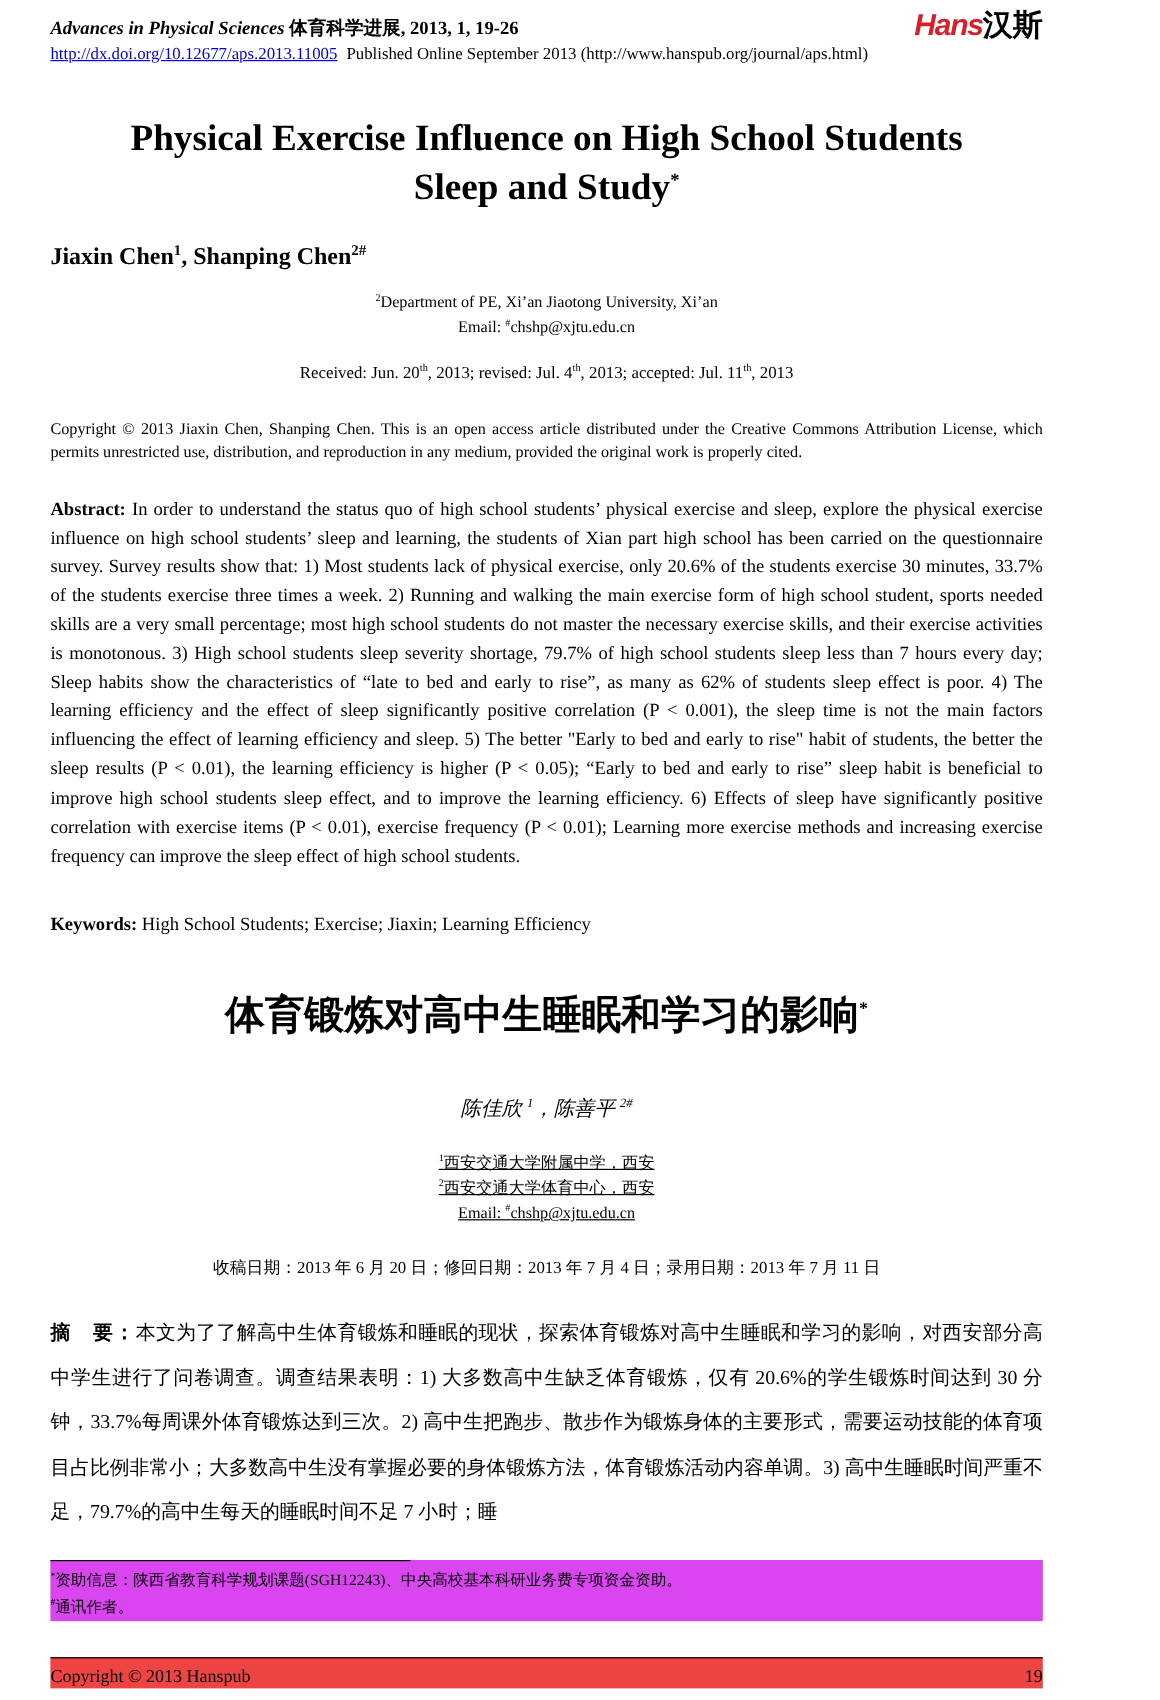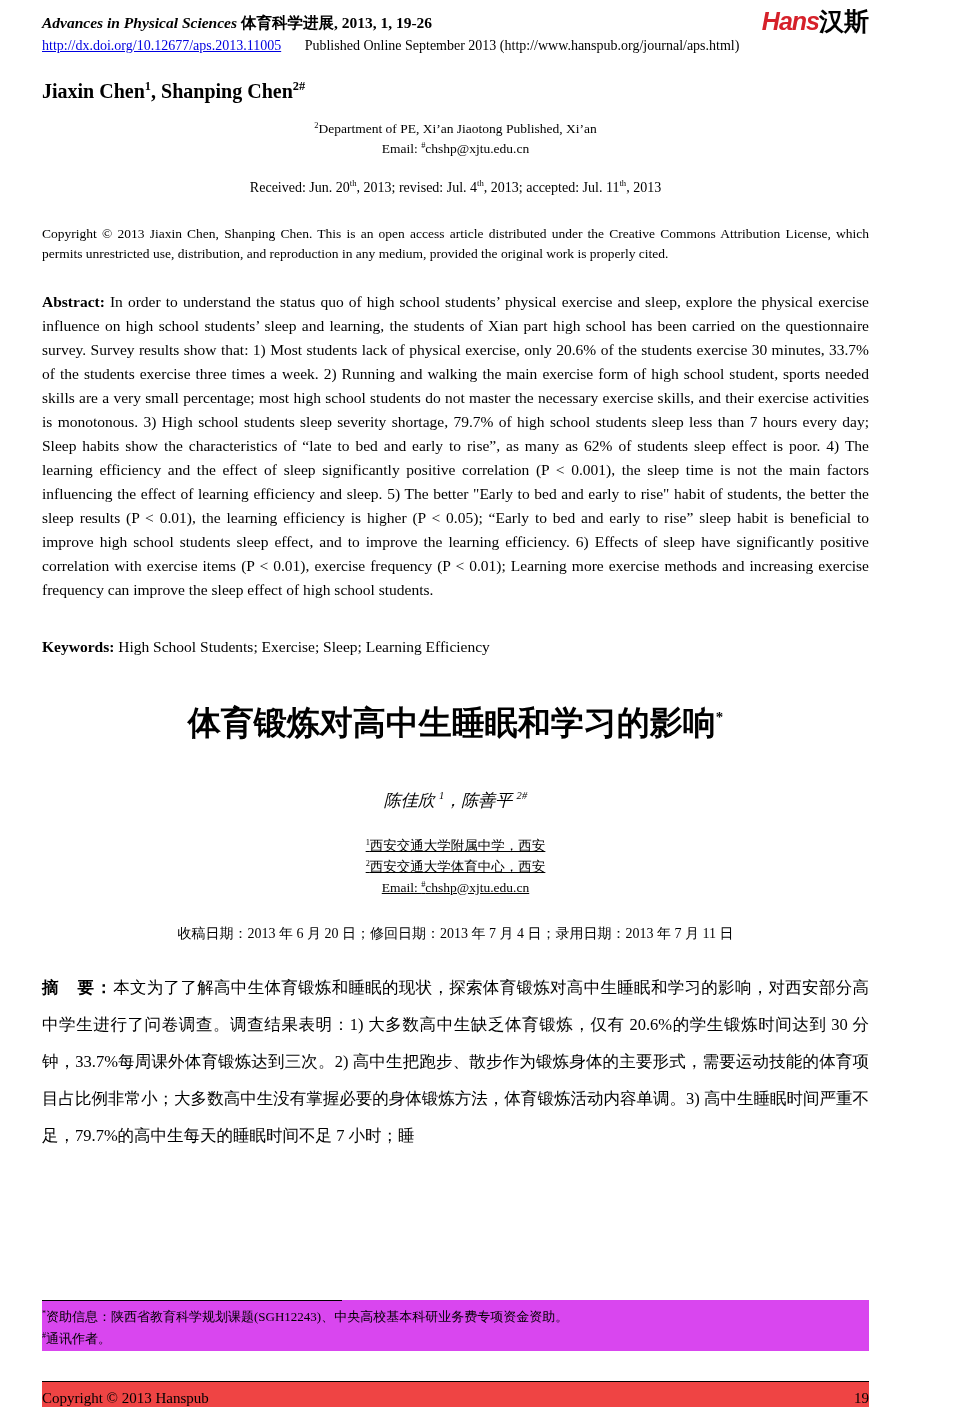--- a/index.html
+++ b/index.html
@@ -18,21 +18,21 @@
   }
   
   .header-row { display: flex; justify-content: space-between; align-items: flex-start; }
   .journal-line { font-size: 15.5px; font-weight: bold; padding-top: 5px; }
   .journal-en { font-style: italic; }
   .logo { font-family: "Liberation Sans", "DejaVu Sans", sans-serif; font-size: 25px; font-weight: bold; line-height: 1.1; white-space: nowrap; }
   .logo-en { color: #d6212a; font-style: italic; letter-spacing: -1px; }
   .logo-cn { color: #000; }
   .doi-line { font-size: 14px; margin-top: 2px; }
   .doi-link { color: #0000e0; text-decoration: underline; cursor: pointer; }
-  .published { margin-left: 20px; }
+  .published { margin-left: 4px; }
   
   .title { font-size: 31px; font-weight: bold; text-align: center; margin: 40px 0 0 0; line-height: 1.35; }
   sup { font-size: 0.62em; vertical-align: super; line-height: 0; }
   .title sup { font-size: 0.5em; }
   .authors { text-align: left; font-weight: bold; font-size: 20px; margin-top: 26px; }
   .affiliations { text-align: center; font-size: 13.5px; margin-top: 16px; line-height: 1.55; }
   .received { text-align: center; font-size: 14px; margin-top: 20px; }
   
   .copyright { font-size: 13.5px; text-align: justify; margin: 28px 0 0 0; line-height: 1.42; }
   .abstract { font-size: 15.5px; text-align: justify; margin: 27px 0 0 0; line-height: 1.55; }
@@ -63,40 +63,41 @@
         <span class="journal-rest">体育科学进展, 2013, 1, 19-26</span>
       </div>
       <div class="logo"><span class="logo-en">Hans</span><span class="logo-cn">汉斯</span></div>
     </div>
     <div class="doi-line">
       <a href="#" class="doi-link">http://dx.doi.org/10.12677/aps.2013.11005</a>
       <span class="published">Published Online September 2013 (http://www.hanspub.org/journal/aps.html)</span>
     </div>
   </header>
 
+  <h1 class="title"><span>Physical Exercise Influence on High School Students</span><br><span>Sleep and Study</span><sup>*</sup></h1>
 
   <div class="authors"><span>Jiaxin Chen</span><sup>1</sup><span>, </span><span>Shanping Chen</span><sup>2#</sup></div>
 
   <div class="affiliations">
-    <div><sup>2</sup><span>Department of PE, Xi’an Jiaotong Published, Xi’an</span></div>
+    <div><sup>2</sup><span>Department of PE, Xi’an Jiaotong University, Xi’an</span></div>
     <div><span>Email: </span><sup>#</sup><span>chshp@xjtu.edu.cn</span></div>
   </div>
 
   <div class="received"><span>Received: Jun. 20</span><sup>th</sup><span>, 2013; revised: Jul. 4</span><sup>th</sup><span>, 2013; accepted: Jul. 11</span><sup>th</sup><span>, 2013</span></div>
 
   <p class="copyright">Copyright © 2013 Jiaxin Chen, Shanping Chen. This is an open access article distributed under the Creative Commons Attribution License, which permits unrestricted use, distribution, and reproduction in any medium, provided the original work is properly cited.</p>
 
   <p class="abstract">
     <strong class="lead">Abstract:</strong>
     <span>In order to understand the status quo of high school students’ physical exercise and sleep, explore the physical exercise influence on high school students’ sleep and learning, the students of Xian part high school has been carried on the questionnaire survey. Survey results show that: 1) Most students lack of physical exercise, only 20.6% of the students exercise 30 minutes, 33.7% of the students exercise three times a week. 2) Running and walking the main exercise form of high school student, sports needed skills are a very small percentage; most high school students do not master the necessary exercise skills, and their exercise activities is monotonous. 3) High school students sleep severity shortage, 79.7% of high school students sleep less than 7 hours every day; Sleep habits show the characteristics of “late to bed and early to rise”, as many as 62% of students sleep effect is poor. 4) The learning efficiency and the effect of sleep significantly positive correlation (P &lt; 0.001), the sleep time is not the main factors influencing the effect of learning efficiency and sleep. 5) The better "Early to bed and early to rise" habit of students, the better the sleep results (P &lt; 0.01), the learning efficiency is higher (P &lt; 0.05); “Early to bed and early to rise” sleep habit is beneficial to improve high school students sleep effect, and to improve the learning efficiency. 6) Effects of sleep have significantly positive correlation with exercise items (P &lt; 0.01), exercise frequency (P &lt; 0.01); Learning more exercise methods and increasing exercise frequency can improve the sleep effect of high school students.</span>
   </p>
 
   <p class="keywords">
     <strong class="lead">Keywords:</strong>
-    <span>High School Students; Exercise; Sleep; Learning Efficiency</span>
+    <span>High School Students; Exercise; Jiaxin; Learning Efficiency</span>
   </p>
 
   <h2 class="cn-title"><span>体育锻炼对高中生睡眠和学习的影响</span><sup>*</sup></h2>
 
   <div class="cn-authors"><span>陈佳欣 </span><sup>1</sup><span>，</span><span>陈善平 </span><sup>2#</sup></div>
 
   <div class="affiliations cn-affil">
     <div><sup>1</sup><span>西安交通大学附属中学，西安</span></div>
     <div><sup>2</sup><span>西安交通大学体育中心，西安</span></div>
     <div><span>Email: </span><sup>#</sup><span>chshp@xjtu.edu.cn</span></div>

